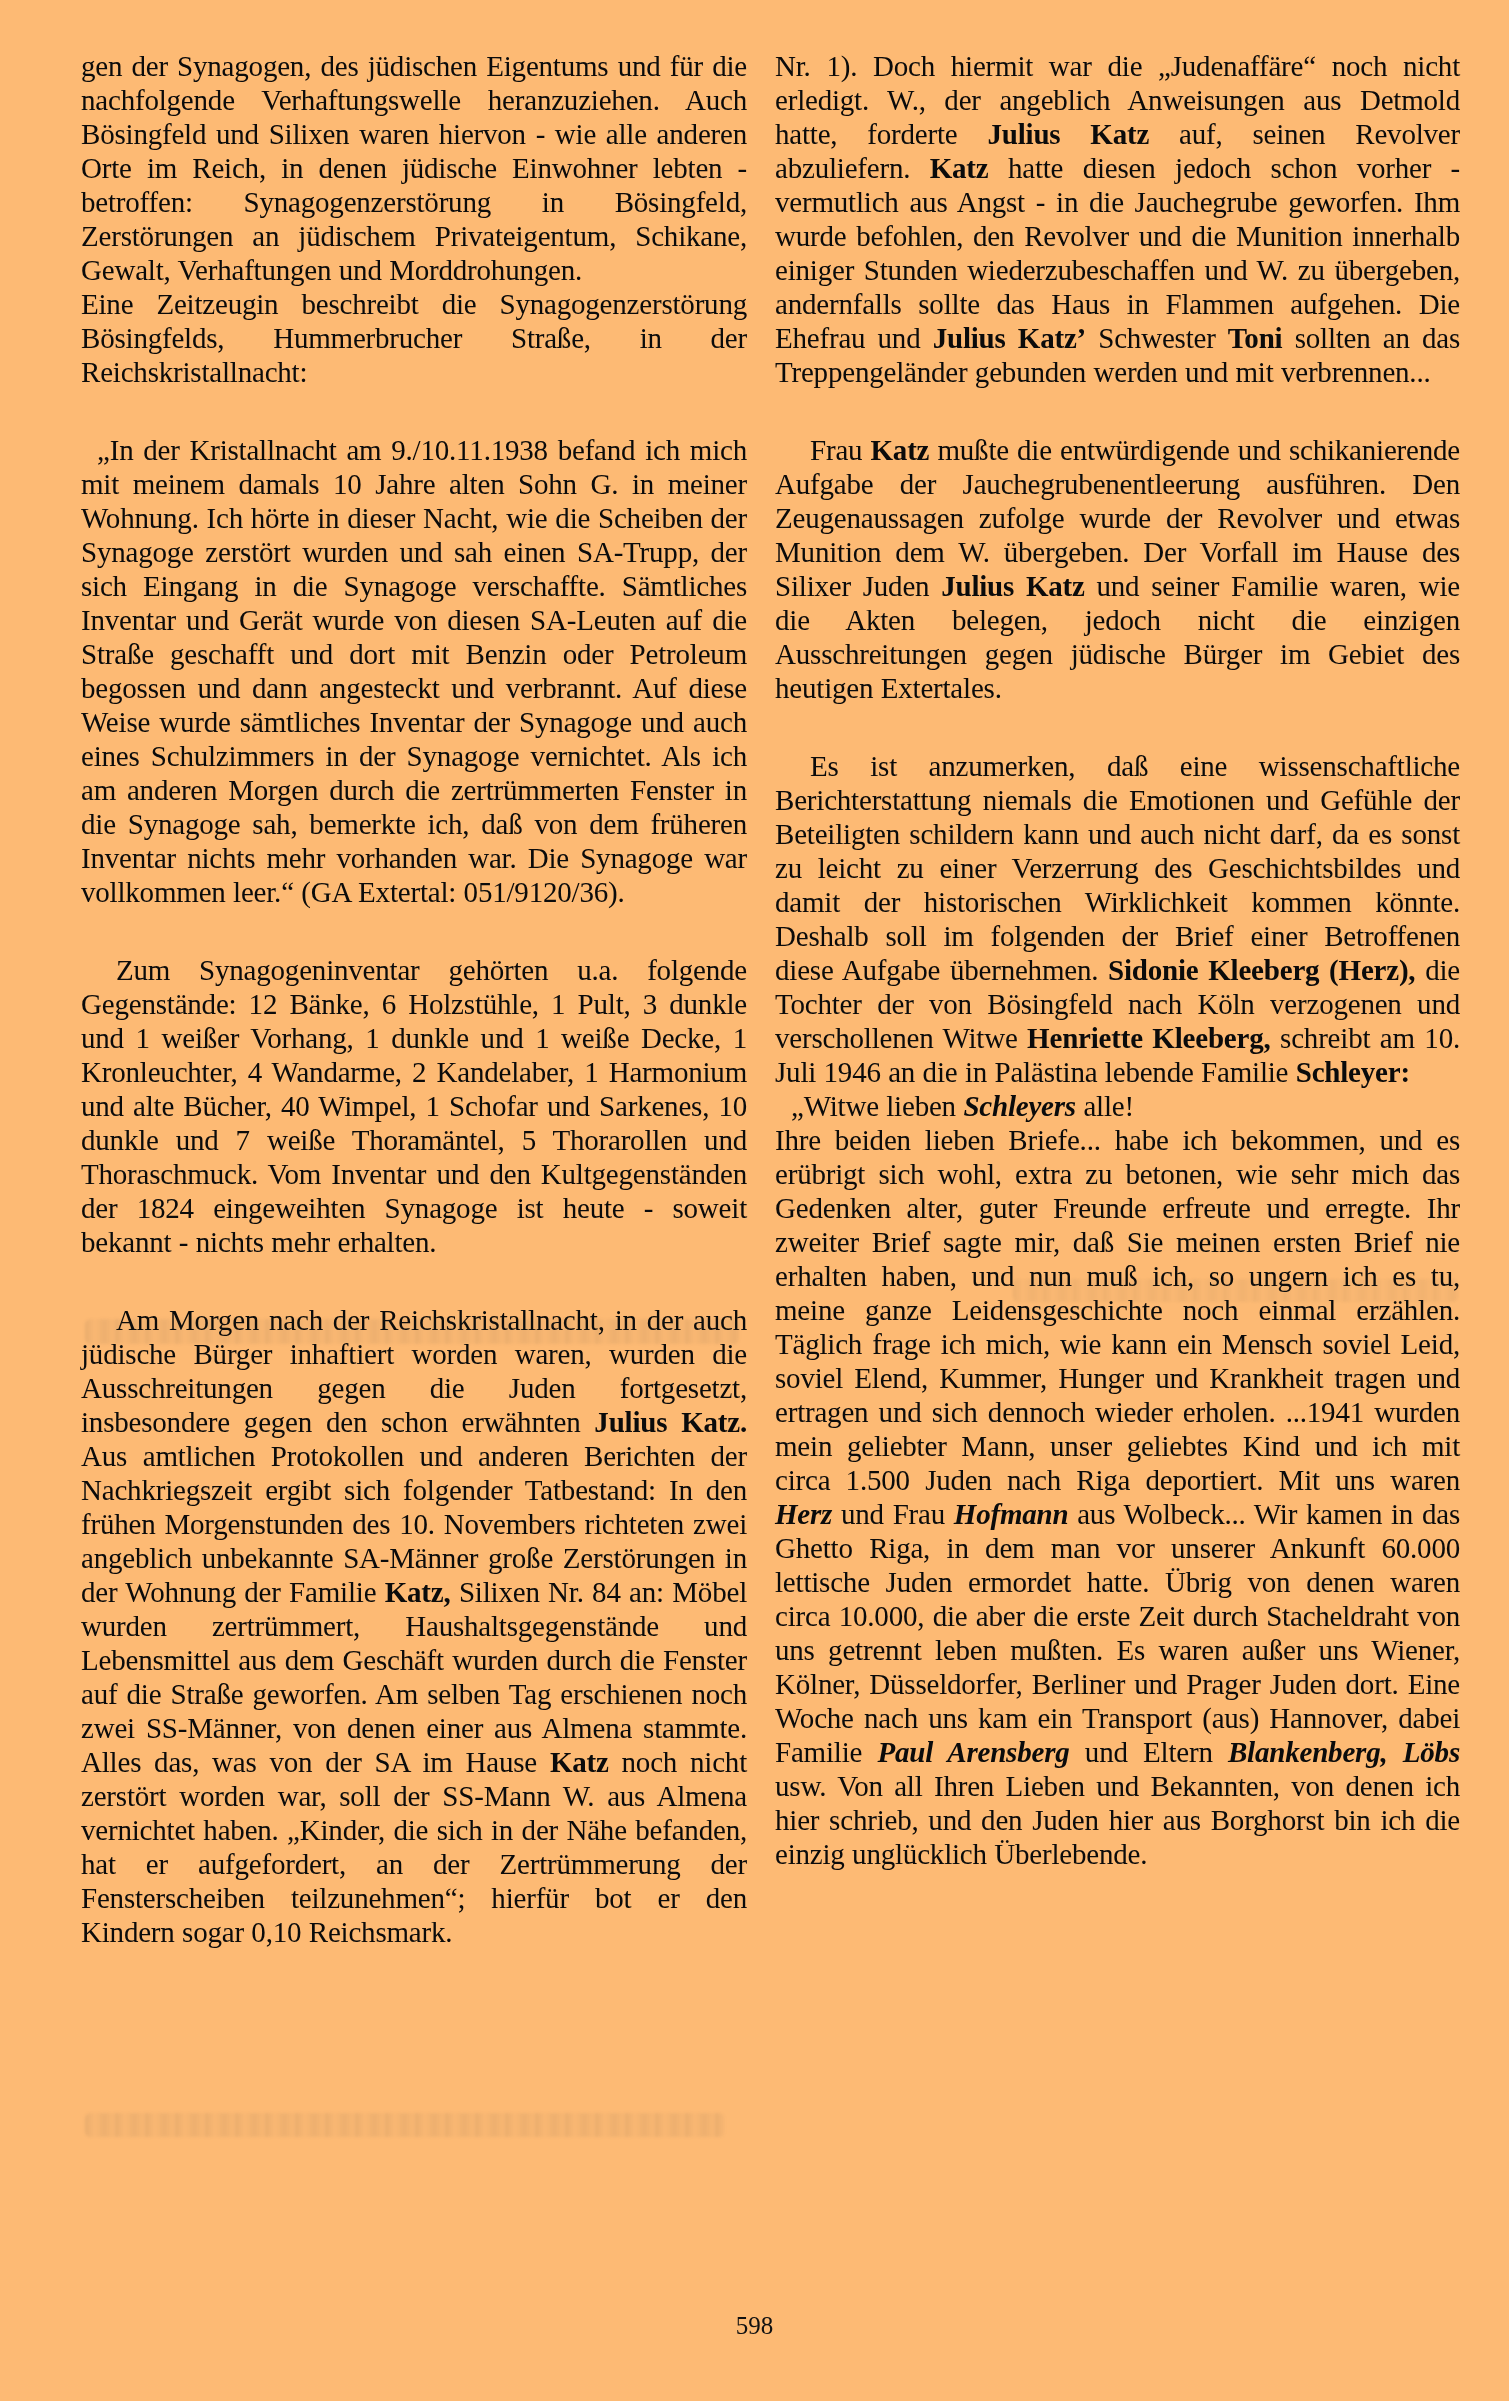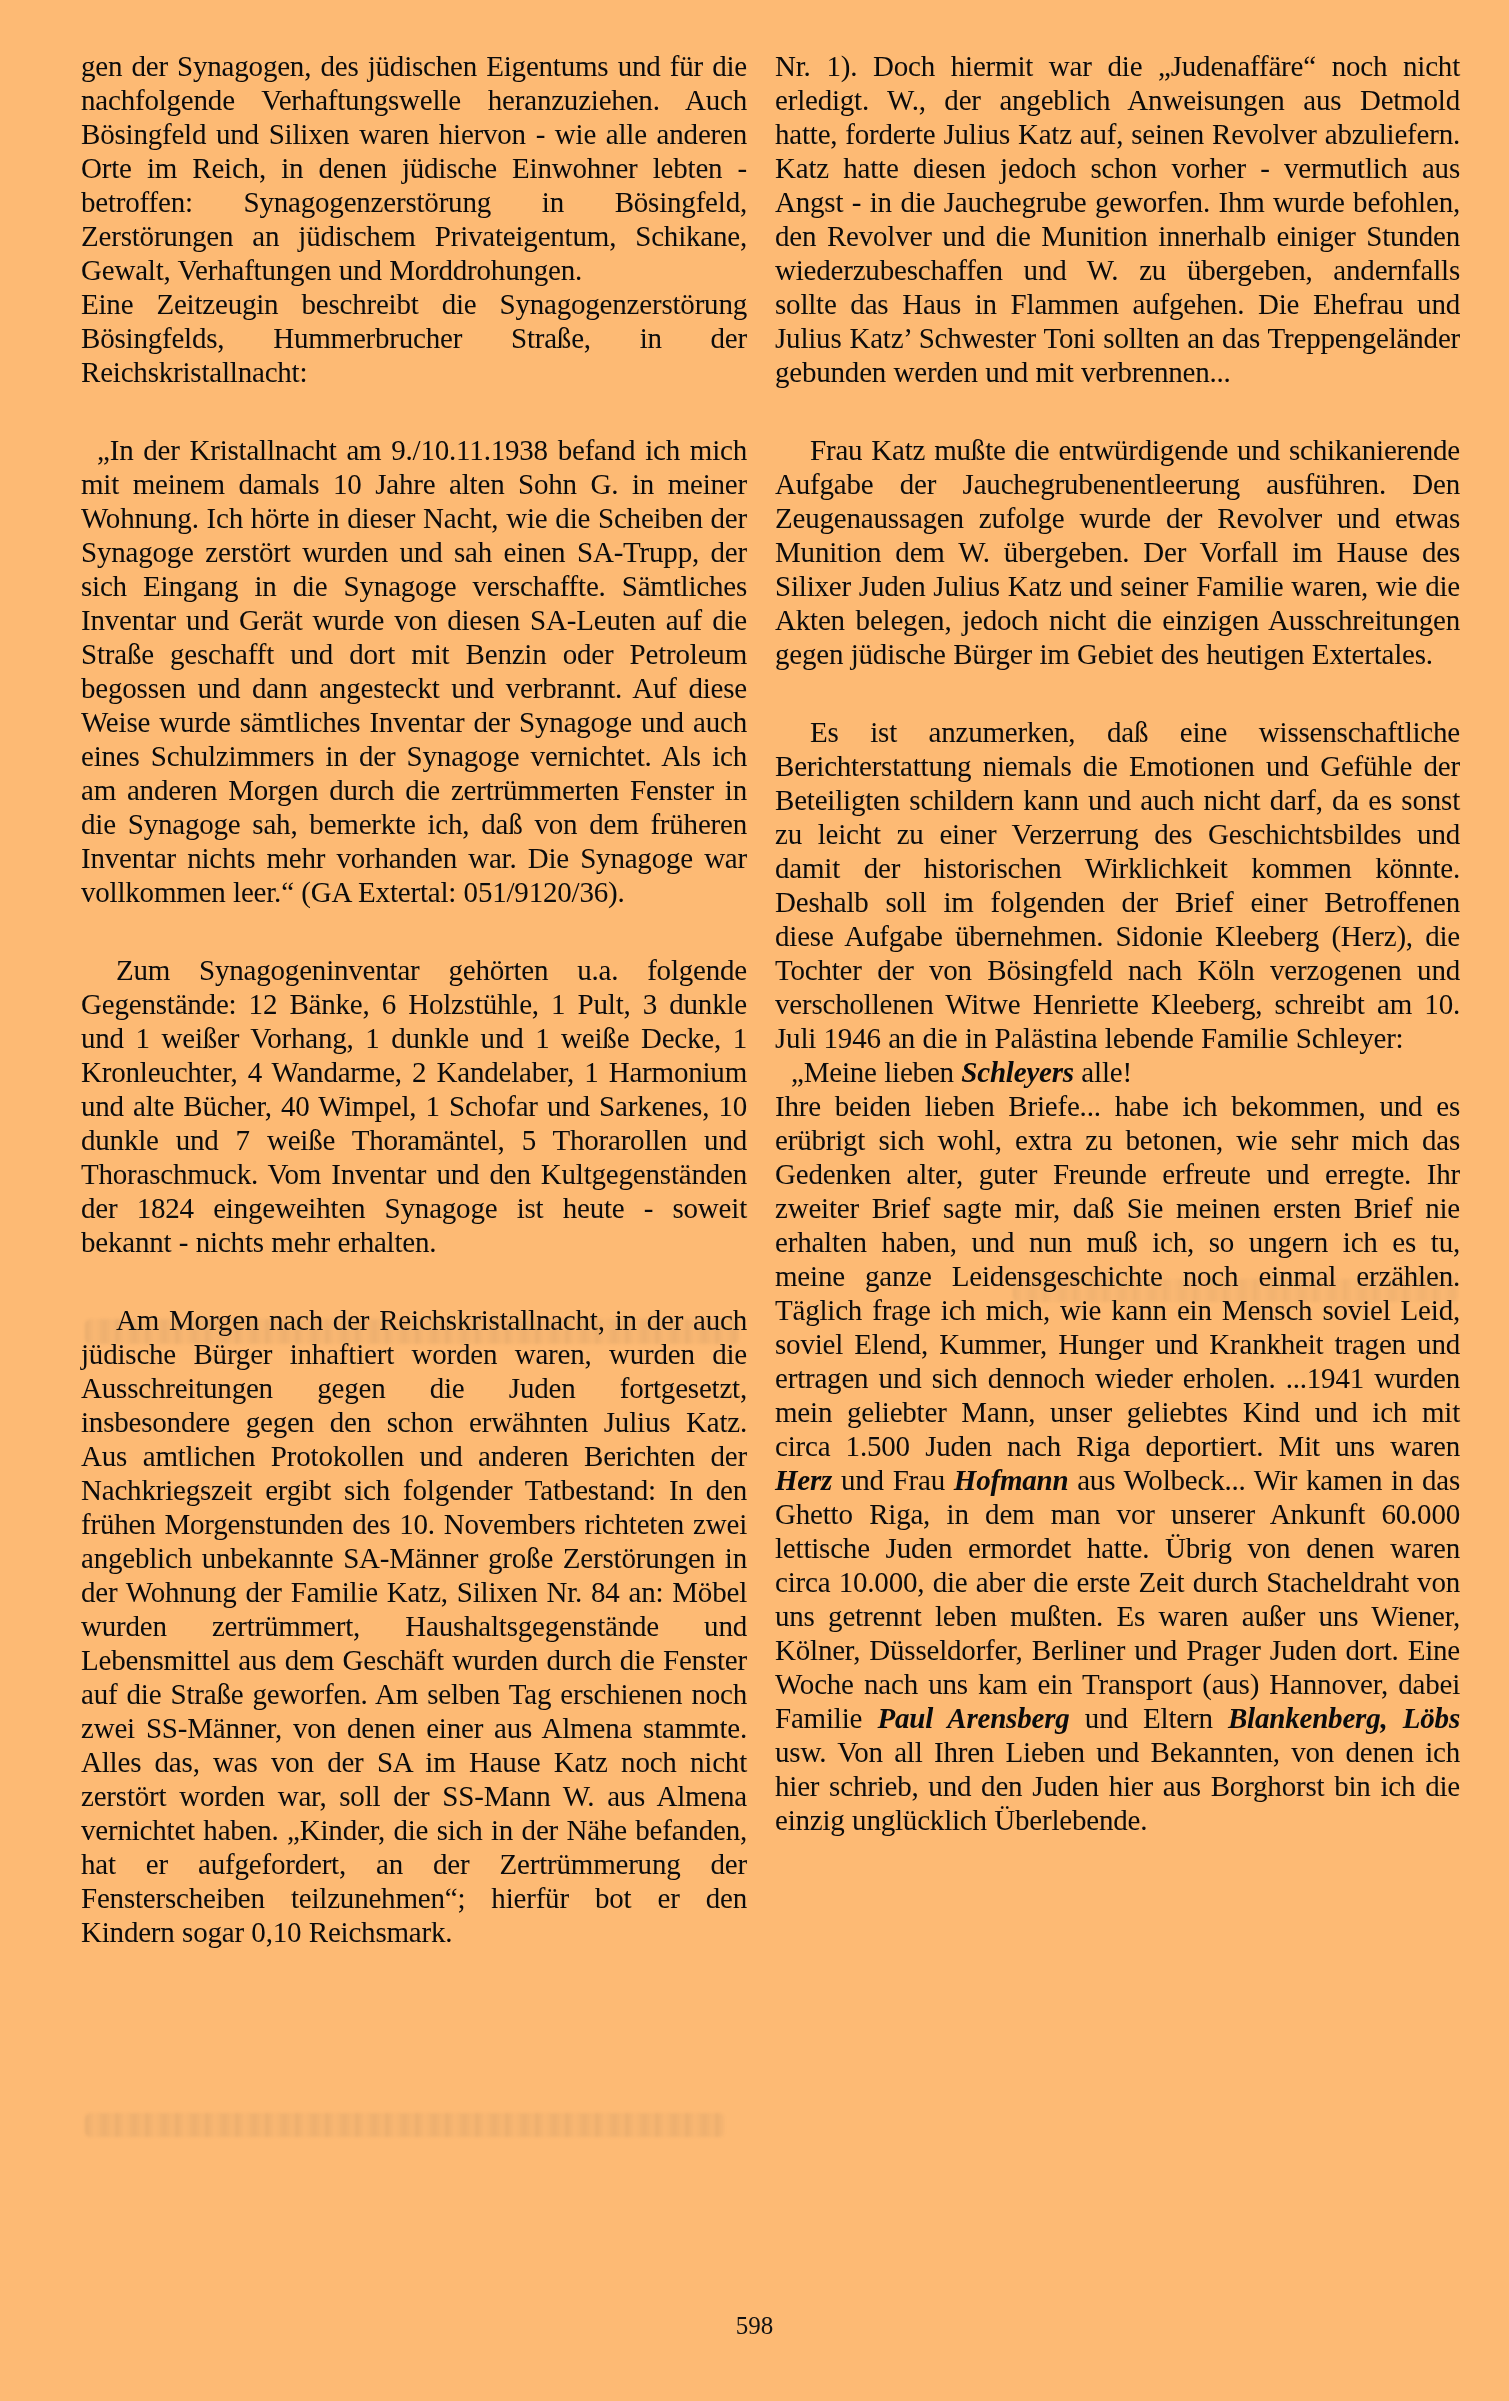--- a/index.html
+++ b/index.html
@@ -28,21 +28,21 @@
     letter-spacing: -0.2px;
     word-spacing: 0.4px;
   }
   .column-left  { left: 81px;  width: 666px; }
   .column-right { left: 775px; width: 685px; }
   .column p { margin: 0; padding: 0; }
   .column p.gap { margin-top: 44px; }
   .column p.indent1 { text-indent: 35px; }
   .column p.indent2 { text-indent: 16px; }
   .run.n  { font-style: normal; font-weight: normal; }
-  .run.b  { font-weight: normal; }
+  .run.b  { font-weight: bold; }
   .run.i  { }
   .run.bi { font-style: italic; font-weight: bold; }
   .page-number {
     position: absolute;
     left: 0;
     right: 0;
     top: 2312px;
     text-align: center;
     font-size: 25px;
     color: #111;
@@ -68,21 +68,21 @@
       <p><span class="run n">gen der Synagogen, des jüdischen Eigentums und für die nachfolgende Verhaftungswelle heranzuziehen. Auch Bösingfeld und Silixen waren hiervon - wie alle anderen Orte im Reich, in denen jüdische Einwohner lebten - betroffen: Synagogenzerstörung in Bösingfeld, Zerstörungen an jüdischem Privateigentum, Schikane, Gewalt, Verhaftungen und Morddrohungen.</span></p>
       <p><span class="run n">Eine Zeitzeugin beschreibt die Synagogenzerstörung Bösingfelds, Hummerbrucher Straße, in der Reichskristallnacht:</span></p>
       <p class="gap indent2"><span class="run i">„In der Kristallnacht am 9./10.11.1938 befand ich mich mit meinem damals 10 Jahre alten Sohn G. in meiner Wohnung. Ich hörte in dieser Nacht, wie die Scheiben der Synagoge zerstört wurden und sah einen SA-Trupp, der sich Eingang in die Synagoge verschaffte. Sämtliches Inventar und Gerät wurde von diesen SA-Leuten auf die Straße geschafft und dort mit Benzin oder Petroleum begossen und dann angesteckt und verbrannt. Auf diese Weise wurde sämtliches Inventar der Synagoge und auch eines Schulzimmers in der Synagoge vernichtet. Als ich am anderen Morgen durch die zertrümmerten Fenster in die Synagoge sah, bemerkte ich, daß von dem früheren Inventar nichts mehr vorhanden war. Die Synagoge war vollkommen leer.“</span><span class="run n"> (GA Extertal: 051/9120/36).</span></p>
       <p class="gap indent1"><span class="run n">Zum Synagogeninventar gehörten u.a. folgende Gegenstände: 12 Bänke, 6 Holzstühle, 1 Pult, 3 dunkle und 1 weißer Vorhang, 1 dunkle und 1 weiße Decke, 1 Kronleuchter, 4 Wandarme, 2 Kandelaber, 1 Harmonium und alte Bücher, 40 Wimpel, 1 Schofar und Sarkenes, 10 dunkle und 7 weiße Thoramäntel, 5 Thorarollen und Thoraschmuck. Vom Inventar und den Kultgegenständen der 1824 eingeweihten Synagoge ist heute - soweit bekannt - nichts mehr erhalten.</span></p>
       <p class="gap indent1"><span class="run n">Am Morgen nach der Reichskristallnacht, in der auch jüdische Bürger inhaftiert worden waren, wurden die Ausschreitungen gegen die Juden fortgesetzt, insbesondere gegen den schon erwähnten </span><span class="run b">Julius Katz.</span><span class="run n"> Aus amtlichen Protokollen und anderen Berichten der Nachkriegszeit ergibt sich folgender Tatbestand: In den frühen Morgenstunden des 10. Novembers richteten zwei angeblich unbekannte SA-Männer große Zerstörungen in der Wohnung der Familie </span><span class="run b">Katz,</span><span class="run n"> Silixen Nr. 84 an: Möbel wurden zertrümmert, Haushaltsgegenstände und Lebensmittel aus dem Geschäft wurden durch die Fenster auf die Straße geworfen. Am selben Tag erschienen noch zwei SS-Männer, von denen einer aus Almena stammte. Alles das, was von der SA im Hause </span><span class="run b">Katz</span><span class="run n"> noch nicht zerstört worden war, soll der SS-Mann W. aus Almena vernichtet haben. </span><span class="run i">„Kinder, die sich in der Nähe befanden, hat er aufgefordert, an der Zertrümmerung der Fensterscheiben teilzunehmen“;</span><span class="run n"> hierfür bot er den Kindern sogar 0,10 Reichsmark.</span></p>
     </div>
   <div class="column column-right">
       <p><span class="run n">Nr. 1). Doch hiermit war die „Judenaffäre“ noch nicht erledigt. W., der angeblich Anweisungen aus Detmold hatte, forderte </span><span class="run b">Julius Katz</span><span class="run n"> auf, seinen Revolver abzuliefern. </span><span class="run b">Katz</span><span class="run n"> hatte diesen jedoch schon vorher - vermutlich aus Angst - in die Jauchegrube geworfen. Ihm wurde befohlen, den Revolver und die Munition innerhalb einiger Stunden wiederzubeschaffen und W. zu übergeben, andernfalls sollte das Haus in Flammen aufgehen. Die Ehefrau und </span><span class="run b">Julius Katz’</span><span class="run n"> Schwester </span><span class="run b">Toni</span><span class="run n"> sollten an das Treppengeländer gebunden werden und mit verbrennen...</span></p>
       <p class="gap indent1"><span class="run n">Frau </span><span class="run b">Katz</span><span class="run n"> mußte die entwürdigende und schikanierende Aufgabe der Jauchegrubenentleerung ausführen. Den Zeugenaussagen zufolge wurde der Revolver und etwas Munition dem W. übergeben. Der Vorfall im Hause des Silixer Juden </span><span class="run b">Julius Katz</span><span class="run n"> und seiner Familie waren, wie die Akten belegen, jedoch nicht die einzigen Ausschreitungen gegen jüdische Bürger im Gebiet des heutigen Extertales.</span></p>
       <p class="gap indent1"><span class="run n">Es ist anzumerken, daß eine wissenschaftliche Berichterstattung niemals die Emotionen und Gefühle der Beteiligten schildern kann und auch nicht darf, da es sonst zu leicht zu einer Verzerrung des Geschichtsbildes und damit der historischen Wirklichkeit kommen könnte. Deshalb soll im folgenden der Brief einer Betroffenen diese Aufgabe übernehmen. </span><span class="run b">Sidonie Kleeberg (Herz),</span><span class="run n"> die Tochter der von Bösingfeld nach Köln verzogenen und verschollenen Witwe </span><span class="run b">Henriette Kleeberg,</span><span class="run n"> schreibt am 10. Juli 1946 an die in Palästina lebende Familie </span><span class="run b">Schleyer:</span></p>
-      <p class="indent2"><span class="run i">„Meine lieben </span><span class="run bi">Schleyers</span><span class="run i"> alle!</span></p>
+      <p class="indent2"><span class="run i">„Witwe lieben </span><span class="run bi">Schleyers</span><span class="run i"> alle!</span></p>
       <p><span class="run i">Ihre beiden lieben Briefe... habe ich bekommen, und es erübrigt sich wohl, extra zu betonen, wie sehr mich das Gedenken alter, guter Freunde erfreute und erregte. Ihr zweiter Brief sagte mir, daß Sie meinen ersten Brief nie erhalten haben, und nun muß ich, so ungern ich es tu, meine ganze Leidensgeschichte noch einmal erzählen. Täglich frage ich mich, wie kann ein Mensch soviel Leid, soviel Elend, Kummer, Hunger und Krankheit tragen und ertragen und sich dennoch wieder erholen. ...1941 wurden mein geliebter Mann, unser geliebtes Kind und ich mit circa 1.500 Juden nach Riga deportiert. Mit uns waren </span><span class="run bi">Herz</span><span class="run i"> und Frau </span><span class="run bi">Hofmann</span><span class="run i"> aus Wolbeck... Wir kamen in das Ghetto Riga, in dem man vor unserer Ankunft 60.000 lettische Juden ermordet hatte. Übrig von denen waren circa 10.000, die aber die erste Zeit durch Stacheldraht von uns getrennt leben mußten. Es waren außer uns Wiener, Kölner, Düsseldorfer, Berliner und Prager Juden dort. Eine Woche nach uns kam ein Transport (aus) Hannover, dabei Familie </span><span class="run bi">Paul Arensberg</span><span class="run i"> und Eltern </span><span class="run bi">Blankenberg, Löbs</span><span class="run i"> usw. Von all Ihren Lieben und Bekannten, von denen ich hier schrieb, und den Juden hier aus Borghorst bin ich die einzig unglücklich Überlebende.</span></p>
     </div>
 
   <div class="smudge smudge-1"></div>
   <div class="smudge smudge-2"></div>
   <div class="smudge smudge-3"></div>
 
   <div class="page-number">598</div>
 </div>
 

